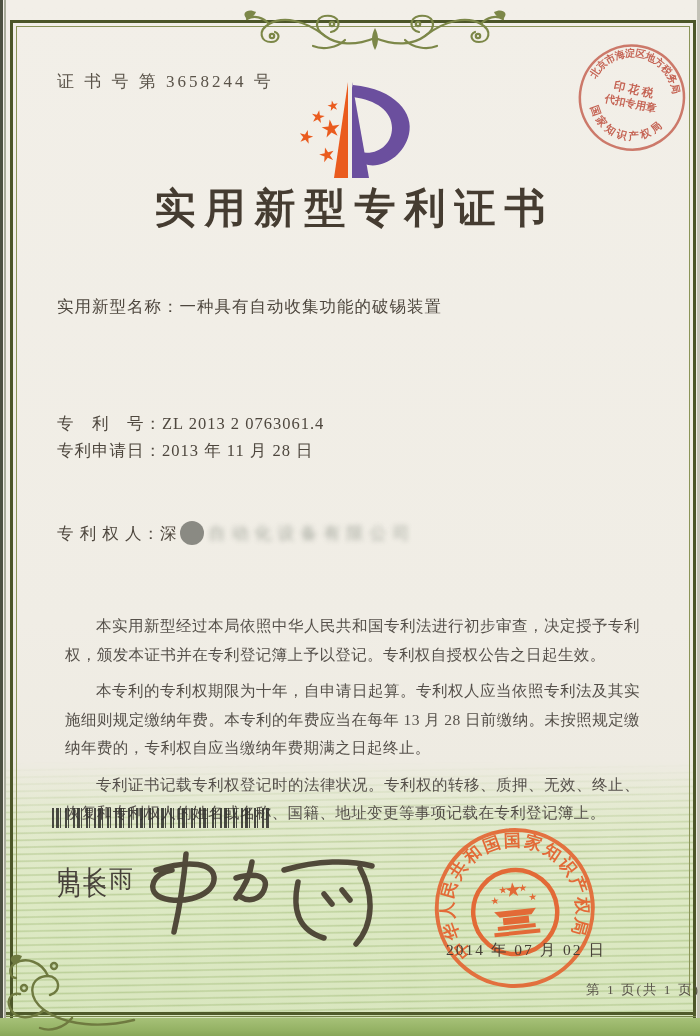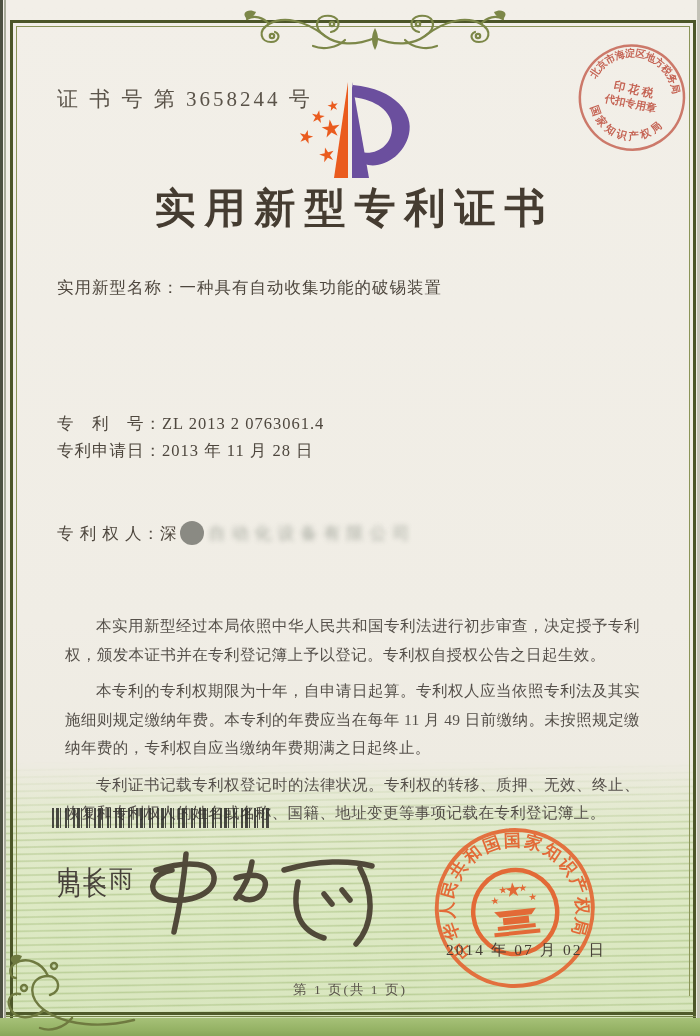--- a/index.html
+++ b/index.html
@@ -23,45 +23,45 @@
     background:linear-gradient(180deg,rgba(223,233,199,0) 0%,rgba(223,233,199,.75) 22%,#dde9c4 55%,#d9e6bf 100%);}
   .greenlines{position:absolute;left:6px;right:4px;top:762px;height:256px;
     background:repeating-linear-gradient(179deg,rgba(140,172,92,0) 0px,rgba(140,172,92,.38) 1.5px,rgba(140,172,92,0) 3px,rgba(140,172,92,0) 7px);
     -webkit-mask-image:linear-gradient(180deg,transparent 0,#000 80px);
     mask-image:linear-gradient(180deg,transparent 0,#000 80px);}
   .bottomline{position:absolute;left:6px;right:4px;top:1012px;height:3px;background:#4f5a2a;}
   .bottomline2{position:absolute;left:6px;right:4px;top:1016px;height:1px;background:#77844a;}
   .bottomband{position:absolute;left:0;right:0;top:1018px;height:18px;
     background:linear-gradient(180deg,#a6c178 0%,#93b163 70%,#88a659 100%);}
   
-  .certno{position:absolute;left:57px;top:70px;font-size:21px;letter-spacing:3px;color:#5a5349;margin-top:15px;}
+  .certno{position:absolute;left:57px;top:70px;font-size:17px;letter-spacing:3px;color:#5a5349;}
   .title{position:absolute;left:0;right:0;top:181px;text-align:center;font-size:41px;font-weight:700;
     letter-spacing:9px;text-indent:9px;color:#453c31;}
   .frow{position:absolute;left:57px;right:36px;font-size:16.5px;letter-spacing:1px;color:#4e473e;white-space:nowrap;}
-  .f0{top:277px;} .f1{top:356px;} .f2{top:413px;} .f3{top:440px;} .f4{top:520px;} .f5{top:576px;}
+  .f0{top:296px;} .f1{top:356px;} .f2{top:413px;} .f3{top:440px;} .f4{top:520px;} .f5{top:576px;}
   .blob{display:inline-block;width:24px;height:24px;border-radius:50%;background:#70706a;opacity:.8;
     vertical-align:-6px;margin:0 2px 0 3px;}
   .redaction{display:inline-block;position:relative;width:238px;height:27px;vertical-align:-8px;
     border-radius:2px;overflow:hidden;
     background:linear-gradient(90deg,#eceeе8 0 8px,#f4f4f0 8px 52px,#e9eae3 52px 78px,#c9cec2 78px 112px,#d2d6ca 112px 140px,#f1f1ec 140px 178px,#ccd1c5 178px 210px,#dcdfd4 210px 238px);}
   .ghost{position:absolute;left:2px;top:2px;font-size:17px;letter-spacing:6px;color:#8f958a;
     filter:blur(2.5px);opacity:.75;white-space:nowrap;}
   .bodytext{position:absolute;left:57px;right:52px;top:604px;color:#55504a;}
   .bodytext p{margin:8px;text-indent:2em;font-size:15.5px;line-height:28.5px;letter-spacing:.4px;text-align:justify;}
   .barcode{position:absolute;left:52px;top:808px;width:218px;height:20px;opacity:.88;
     background:repeating-linear-gradient(90deg,#32322e 0 2px,transparent 2px 4px,#32322e 4px 7px,transparent 7px 8px,#32322e 8px 9px,transparent 9px 13px,#32322e 13px 15px,transparent 15px 16px,#32322e 16px 17px,transparent 17px 21px);}
   .signer{position:absolute;left:57px;font-size:24px;letter-spacing:2px;color:#47413a;}
   .signer.t1{top:871px;} .signer.t2{top:863px;text-align:center;}
   .sig{position:absolute;left:128px;top:848px;}
   .sealwrap{position:absolute;left:425px;top:818px;transform:rotate(-6deg);opacity:.92;}
   .sealdate{position:absolute;left:446px;top:940px;font-size:15.5px;letter-spacing:2px;color:#453f36;z-index:5;}
   .taxwrap{position:absolute;left:574px;top:40px;transform:rotate(12deg);opacity:.88;}
   .ornament-top{position:absolute;left:225px;top:4px;}
   .corner-fl{position:absolute;left:2px;top:948px;}
-  .footer{position:absolute;left:0;right:0;top:981px;text-align:center;font-size:13.5px;
+  .footer{position:absolute;left:0;right:0;top:981px;text-align:right;font-size:13.5px;
     letter-spacing:2px;color:#5a554b;z-index:6;}
   svg text{font-family:"Liberation Serif","DejaVu Serif",serif;}
 </style>
 </head>
 <body>
 
 <div class="page">
 
   <div class="edge-l1"></div>
   <div class="edge-l2"></div>
@@ -133,21 +133,21 @@
 
   <div class="frow f0"><span>实用新型名称：</span><span>一种具有自动收集功能的破锡装置</span></div>
   <div class="frow f2"><span>专　利　号：</span><span>ZL 2013 2 0763061.4</span></div>
   <div class="frow f3"><span>专利申请日：</span><span>2013 年 11 月 28 日</span></div>
   <div class="frow f4">
     <span>专 利 权 人：</span><span>深</span><span class="blob"></span><span class="redaction"><span class="ghost">自动化设备有限公司</span></span>
   </div>
 
   <div class="bodytext">
     <p>本实用新型经过本局依照中华人民共和国专利法进行初步审查，决定授予专利权，颁发本证书并在专利登记簿上予以登记。专利权自授权公告之日起生效。</p>
-    <p>本专利的专利权期限为十年，自申请日起算。专利权人应当依照专利法及其实施细则规定缴纳年费。本专利的年费应当在每年 11 月 49 日前缴纳。未按照规定缴纳年费的，专利权自应当缴纳年费期满之日起终止。</p>
+    <p>本专利的专利权期限为十年，自申请日起算。专利权人应当依照专利法及其实施细则规定缴纳年费。本专利的年费应当在每年 13 月 28 日前缴纳。未按照规定缴纳年费的，专利权自应当缴纳年费期满之日起终止。</p>
     <p>专利证书记载专利权登记时的法律状况。专利权的转移、质押、无效、终止、恢复和专利权人的姓名或名称、国籍、地址变更等事项记载在专利登记簿上。</p>
   </div>
 
   <div class="barcode"></div>
 
   <div class="signer t1">局长</div>
   <div class="signer t2">申长雨</div>
 
   <div class="sig">
     <svg width="260" height="105" viewBox="0 0 260 105">

